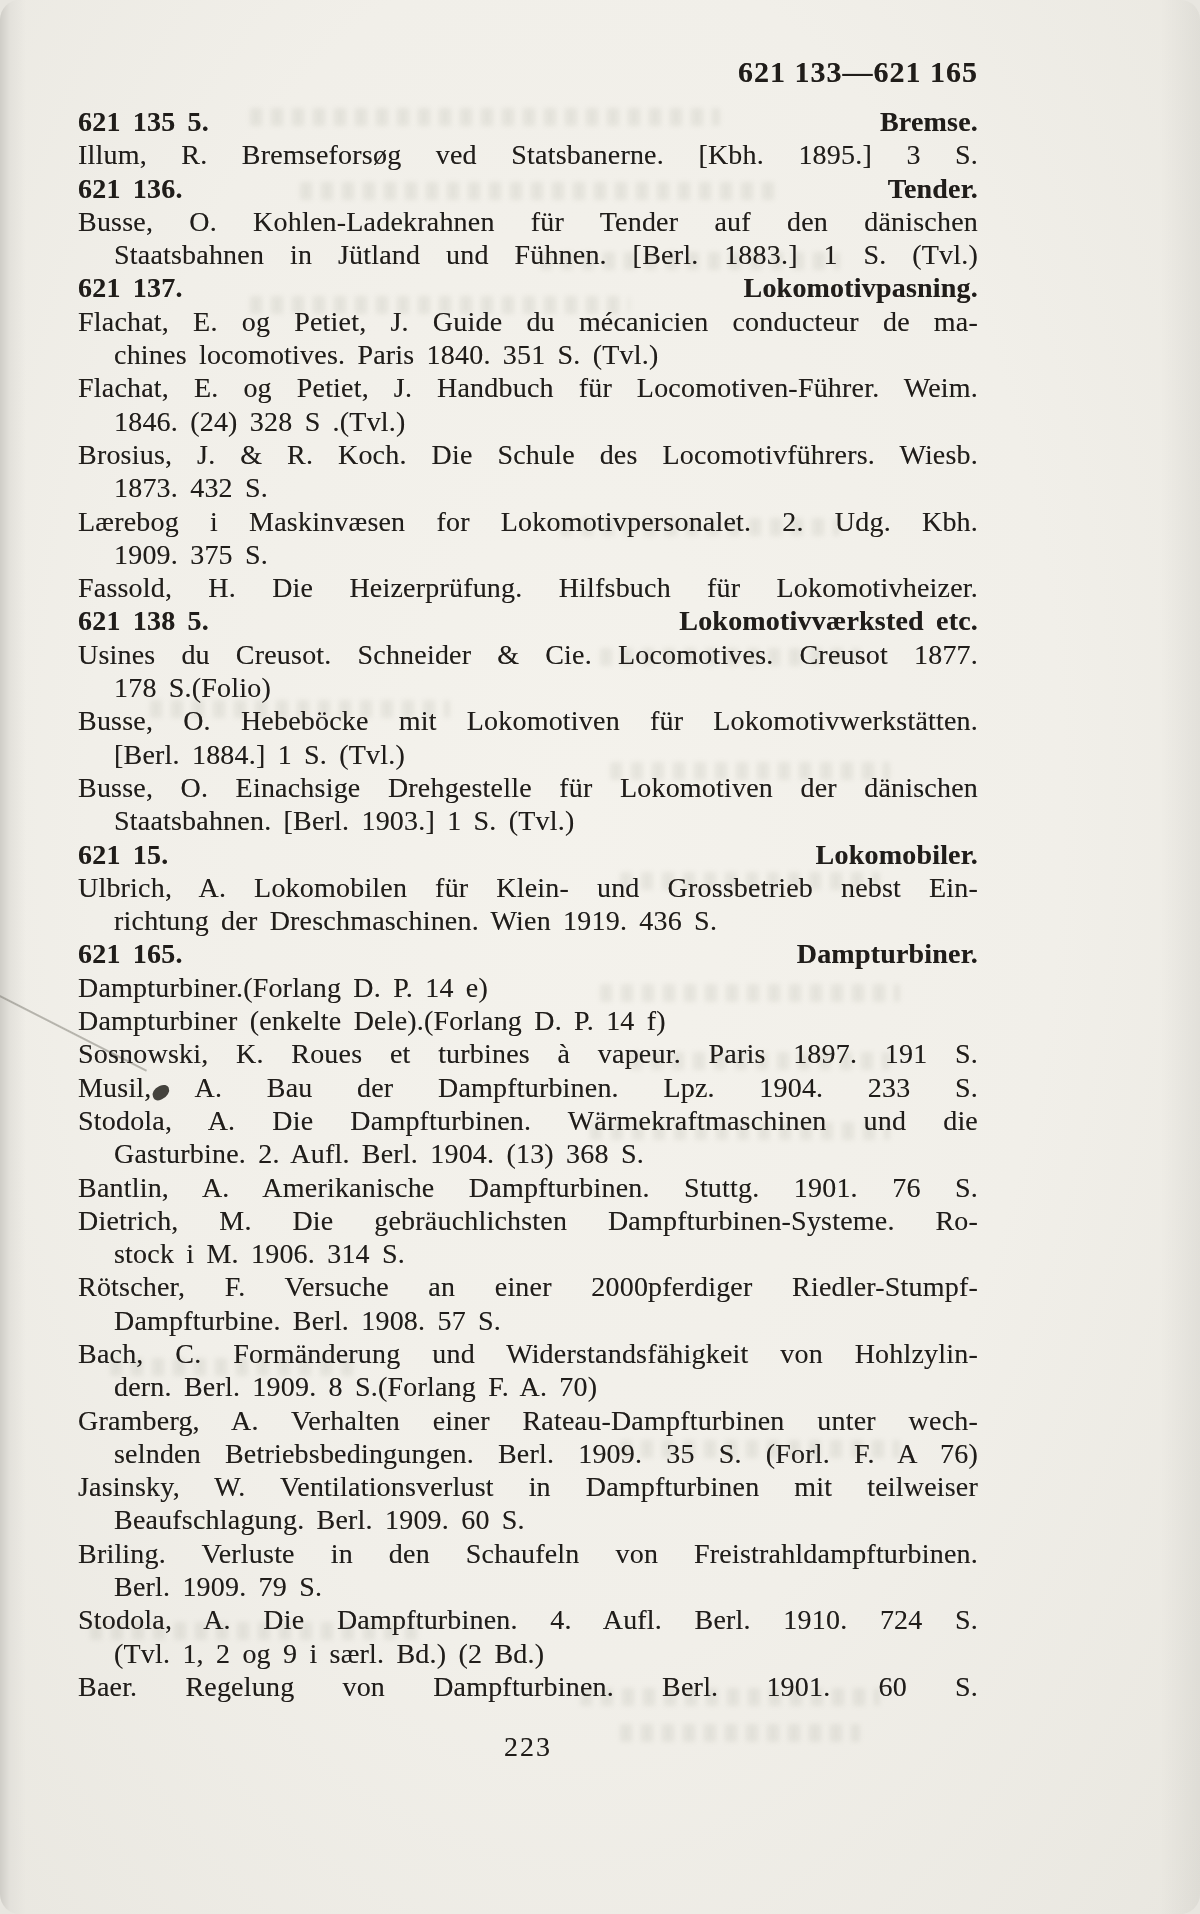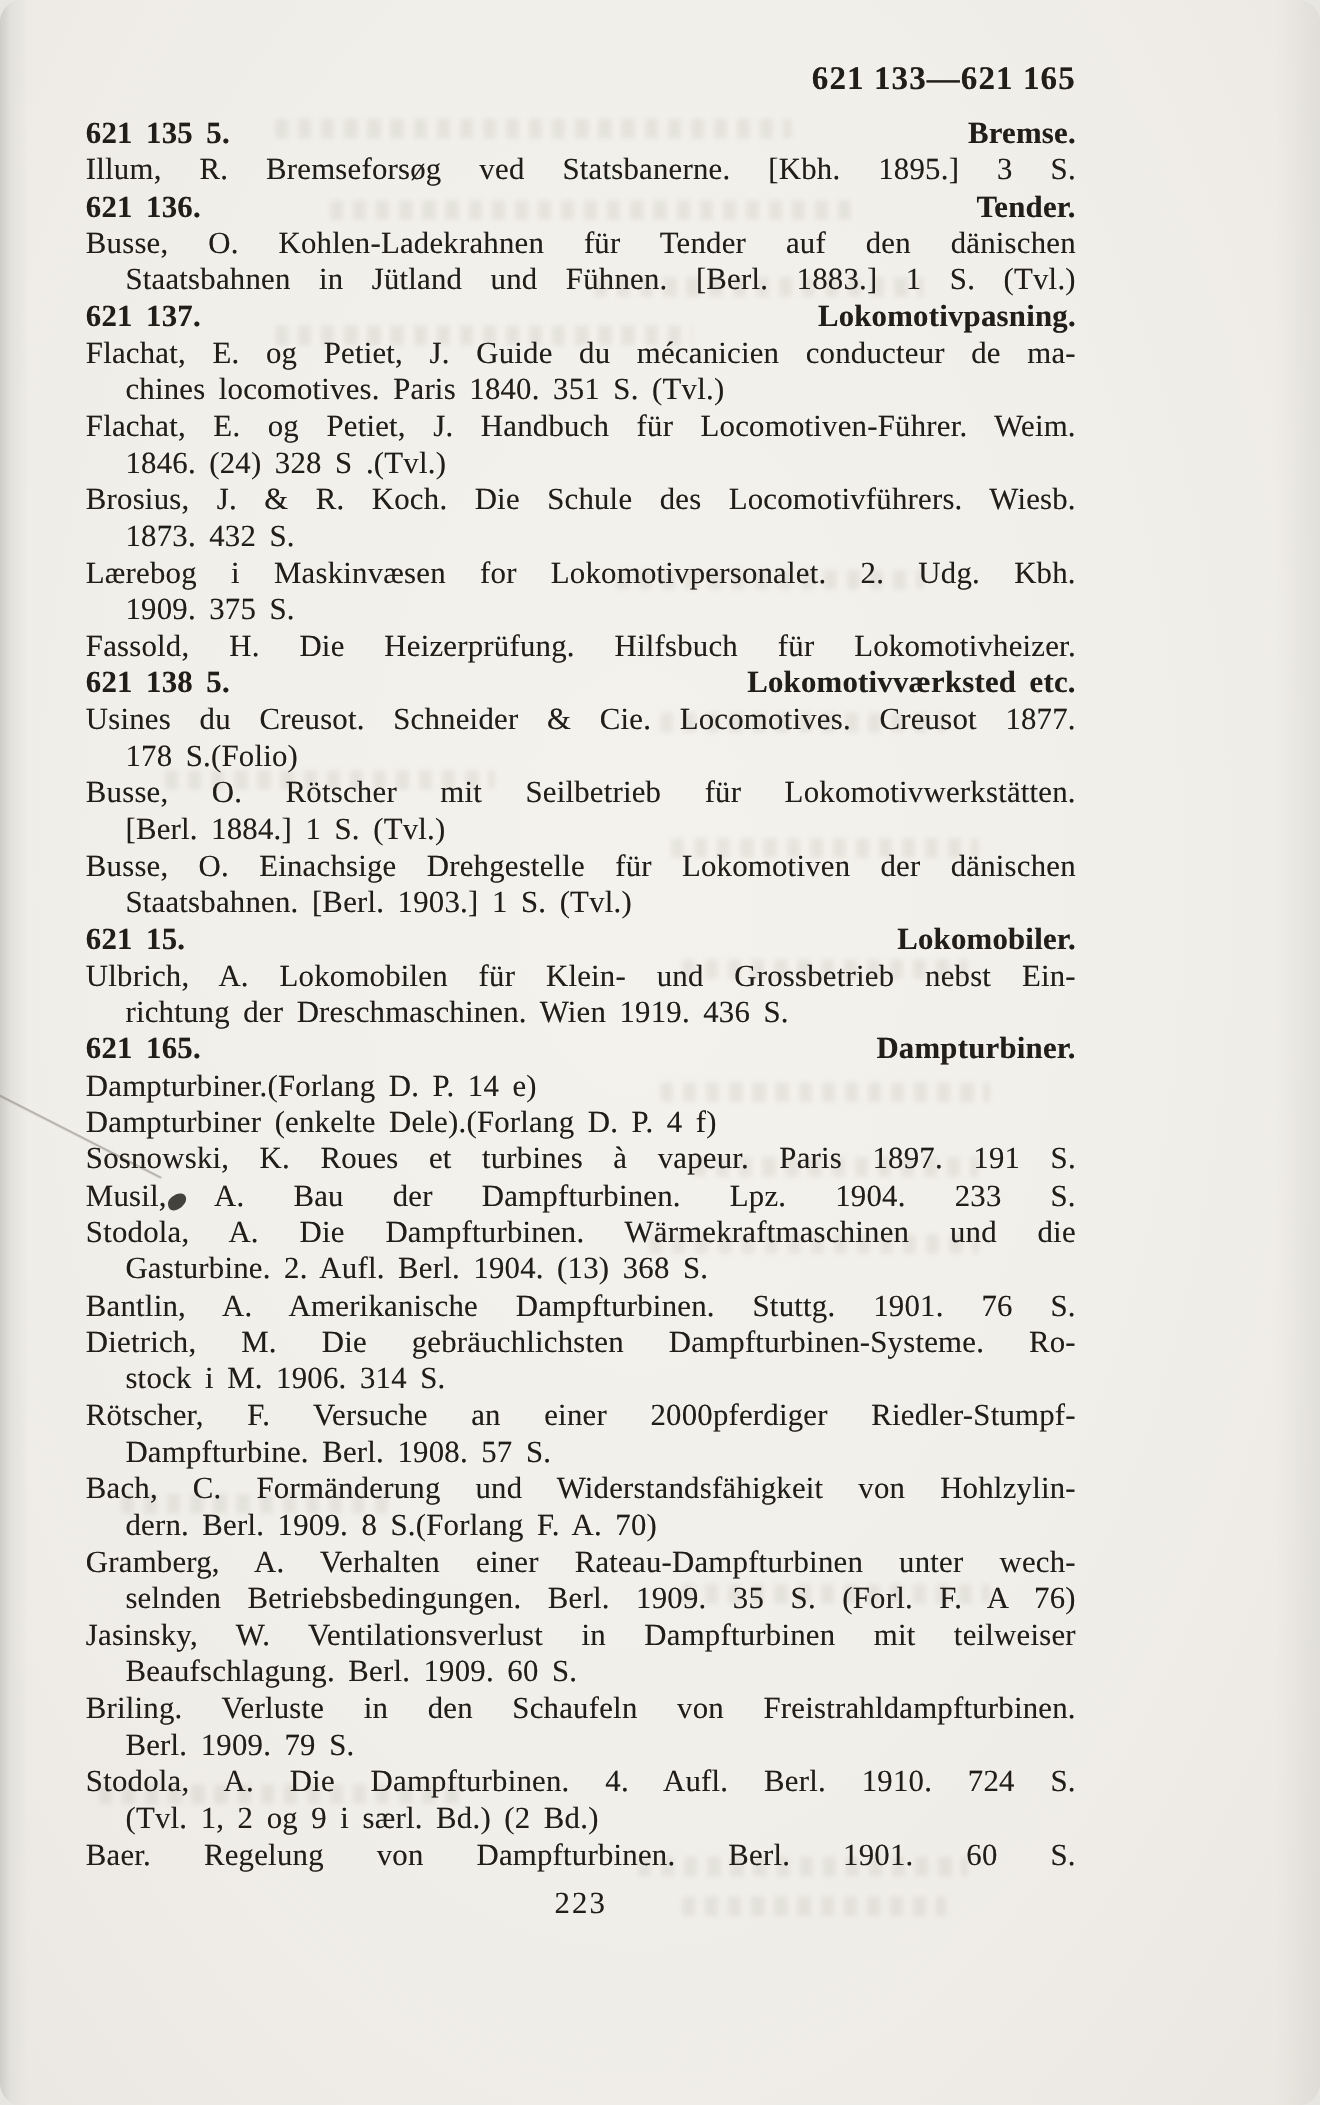--- a/index.html
+++ b/index.html
@@ -25,21 +25,21 @@
     letter-spacing:.2px;word-spacing:5px;
     text-shadow:0 0 .5px rgba(32,29,26,.45);
   }
   .line:not(.justify):not(.section):not(.pair){white-space:nowrap;}
   .justify{text-align:justify;text-align-last:justify;}
   .indent{padding-left:36px;}
   .section{display:flex;justify-content:space-between;font-weight:700;}
   .pair{display:flex;}
   .b{font-weight:400;}
   .page-number{
-    margin-top:12px;text-align:center;font-size:28px;letter-spacing:2px;
+    margin-top:28px;text-align:center;font-size:28px;letter-spacing:2px;
     text-shadow:0 0 .5px rgba(32,29,26,.45);
   }
   
   .ghost{
     position:absolute;height:18px;border-radius:3px;
     background:repeating-linear-gradient(90deg, rgba(122,126,108,.20) 0 12px, rgba(122,126,108,0) 12px 21px);
     filter:blur(2.5px);opacity:.55;pointer-events:none;
   }
   .crease{
     position:absolute;height:2px;background:rgba(110,108,100,.45);
@@ -105,41 +105,41 @@
         <div class="line justify"><span class="b">Fassold, H.</span><span class=""> Die Heizerprüfung. Hilfsbuch für Lokomotivheizer.</span></div>
         <div class="line section">
           <span>621 138 5.</span>
           <span>Lokomotivværksted etc.</span>
         </div>
         <div class="line justify"><span class="">Usines du Creusot. Schneider &amp; Cie. Locomotives. Creusot 1877.</span></div>
         <div class="line indent pair">
           <span><span class="">178 S.</span></span>
           <span>(Folio)</span>
         </div>
-        <div class="line justify"><span class="b">Busse, O.</span><span class=""> Rötscher mit Seilbetrieb für Lokomotivwerkstätten.</span></div>
+        <div class="line justify"><span class="b">Busse, O.</span><span class=""> Hebeböcke mit Lokomotiven für Lokomotivwerkstätten.</span></div>
         <div class="line indent"><span class="">[Berl. 1884.] 1 S. (Tvl.)</span></div>
         <div class="line justify"><span class="b">Busse, O.</span><span class=""> Einachsige Drehgestelle für Lokomotiven der dänischen</span></div>
         <div class="line indent"><span class="">Staatsbahnen. [Berl. 1903.] 1 S. (Tvl.)</span></div>
         <div class="line section">
           <span>621 15.</span>
           <span>Lokomobiler.</span>
         </div>
         <div class="line justify"><span class="b">Ulbrich, A.</span><span class=""> Lokomobilen für Klein- und Grossbetrieb nebst Ein-</span></div>
         <div class="line indent"><span class="">richtung der Dreschmaschinen. Wien 1919. 436 S.</span></div>
         <div class="line section">
           <span>621 165.</span>
           <span>Dampturbiner.</span>
         </div>
         <div class="line pair">
           <span><span class="">Dampturbiner.</span></span>
           <span>(Forlang D. P. 14 e)</span>
         </div>
         <div class="line pair">
           <span><span class="">Dampturbiner (enkelte Dele).</span></span>
-          <span>(Forlang D. P. 4 f)</span>
+          <span>(Forlang D. P. 14 f)</span>
         </div>
         <div class="line justify"><span class="b">Sosnowski, K.</span><span class=""> Roues et turbines à vapeur. Paris 1897. 191 S.</span></div>
         <div class="line justify"><span class="b">Musil, A.</span><span class=""> Bau der Dampfturbinen. Lpz. 1904. 233 S.</span></div>
         <div class="line justify"><span class="b">Stodola, A.</span><span class=""> Die Dampfturbinen. Wärmekraftmaschinen und die</span></div>
         <div class="line indent"><span class="">Gasturbine. 2. Aufl. Berl. 1904. (13) 368 S.</span></div>
         <div class="line justify"><span class="b">Bantlin, A.</span><span class=""> Amerikanische Dampfturbinen. Stuttg. 1901. 76 S.</span></div>
         <div class="line justify"><span class="b">Dietrich, M.</span><span class=""> Die gebräuchlichsten Dampfturbinen-Systeme. Ro-</span></div>
         <div class="line indent"><span class="">stock i M. 1906. 314 S.</span></div>
         <div class="line justify"><span class="b">Rötscher, F.</span><span class=""> Versuche an einer 2000pferdiger Riedler-Stumpf-</span></div>
         <div class="line indent"><span class="">Dampfturbine. Berl. 1908. 57 S.</span></div>

